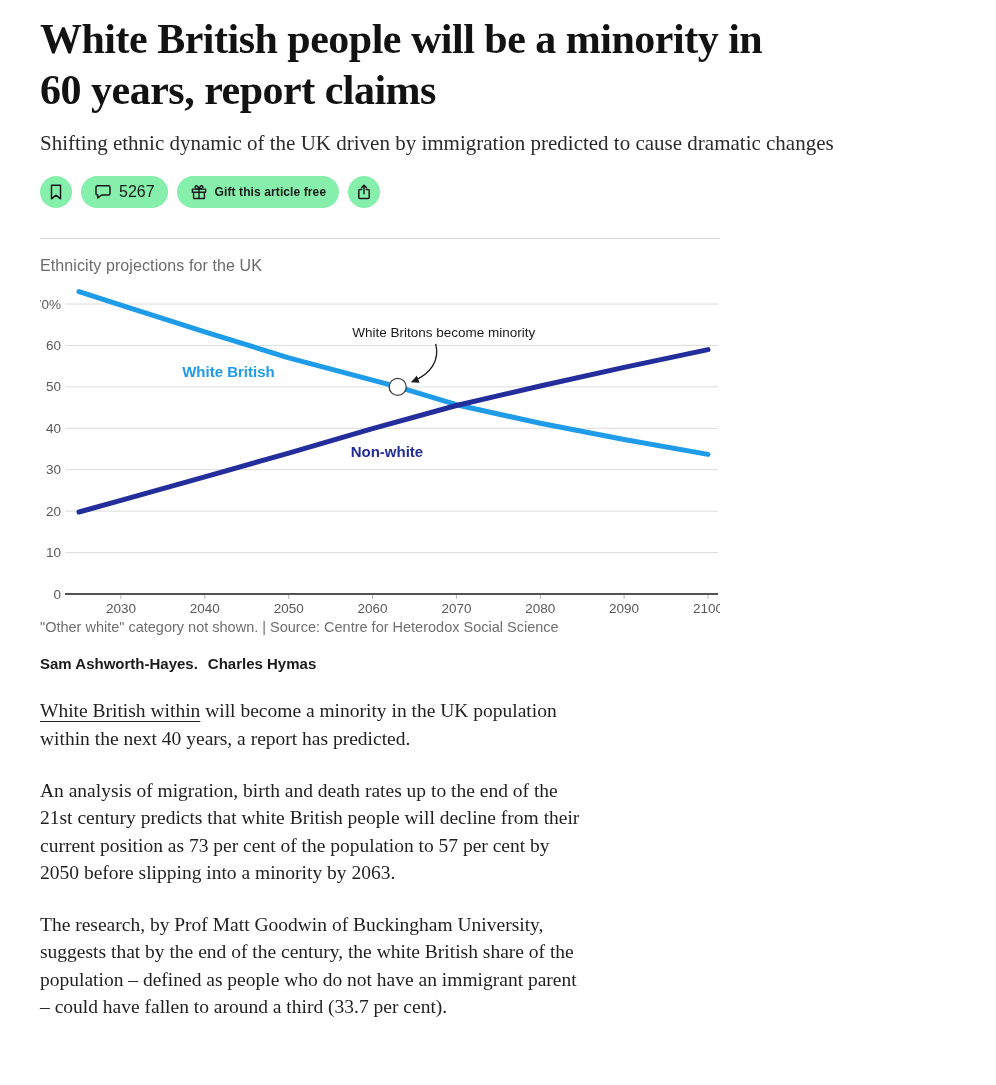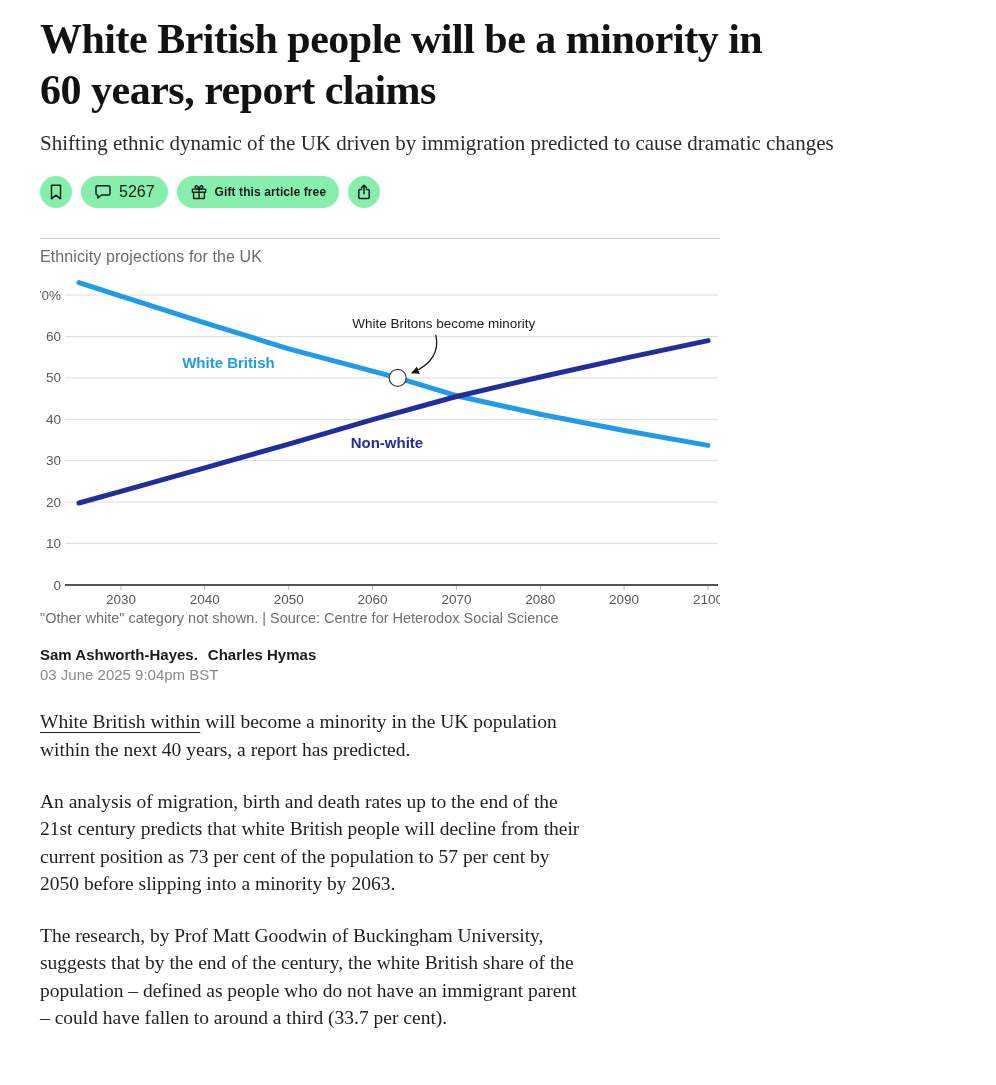--- a/index.html
+++ b/index.html
@@ -47,21 +47,21 @@
   .icon-btn { width: 32px; border-radius: 50%; }
   .pill-btn { border-radius: 16px; padding: 0 13px; gap: 7px; }
   .pill-btn .count { font-size: 16px; color: #1a1a1a; }
   .pill-btn .gift-label { font-size: 12px; font-weight: 700; letter-spacing: 0.1px; }
   .toolbar svg { display: block; }
 
   .chart-section {
     max-width: 680px;
     margin-top: 30px;
     border-top: 1px solid #d6d4d0;
-    padding-top: 9px;
+    padding-top: 18px;
   }
   .chart-title {
     font-size: 16px;
     color: #6b6b6b;
     letter-spacing: 0.1px;
   }
   #chart-svg { margin-top: 4px; display: block; }
   #chart-svg text { font-family: "Liberation Sans", sans-serif; }
   .chart-footnote {
     font-size: 14.5px;
@@ -188,21 +188,20 @@
         <circle cx="357.7" cy="107.9" r="8.5" fill="#ffffff" stroke="#3d3d3d" stroke-width="1.3"></circle>
         <path d="M395.7,64.9 C399.7,80.9 391.7,94.9 371.7,102.9" fill="none" stroke="#1a1a1a" stroke-width="1.3" marker-end="url(#arrow)"></path>
         <text x="403.7" y="57.9" text-anchor="middle" font-size="13.5" fill="#1a1a1a">White Britons become minority</text>
       </svg>
     <div class="chart-footnote">"Other white" category not shown. | Source: Centre for Heterodox Social Science</div>
   </section>
 
   <div class="byline">
     <a class="author">Sam Ashworth-Hayes.</a><a class="author">Charles Hymas</a>
   </div>
-  <div class="pub-date">03 June 2025 9:04pm BST</div>
 
   <p class="body-text"><a class="inline-link">White British within</a><span> will become a minority in the UK population within the next 40 years, a report has predicted.</span></p>
 
   <p class="body-text">An analysis of migration, birth and death rates up to the end of the 21st century predicts that white British people will decline from their current position as 73 per cent of the population to 57 per cent by 2050 before slipping into a minority by 2063.</p>
 
   <p class="body-text">The research, by Prof Matt Goodwin of Buckingham University, suggests that by the end of the century, the white British share of the population – defined as people who do not have an immigrant parent – could have fallen to around a third (33.7 per cent).</p>
 
 </div>
 
 </body></html>

